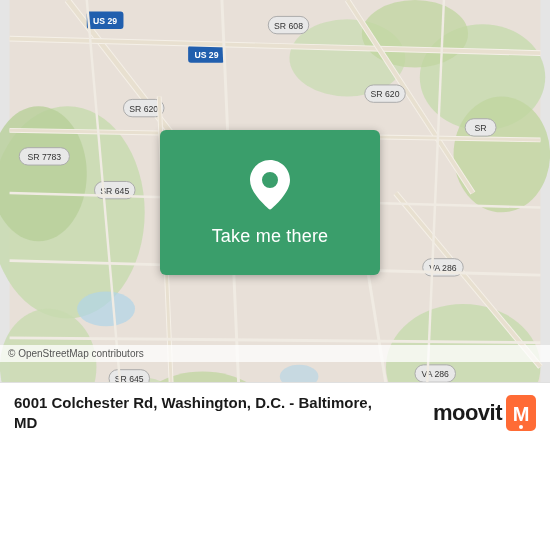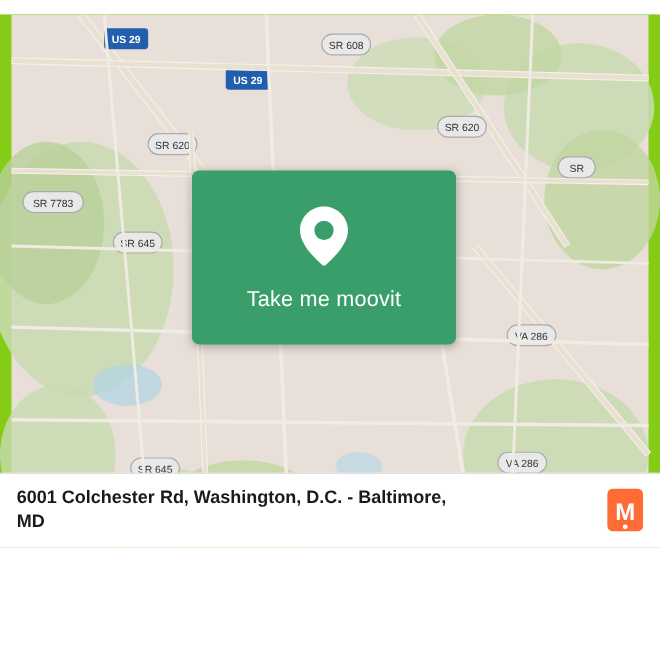--- a/index.html
+++ b/index.html
@@ -9,22 +9,21 @@
       overflow: hidden;
       font-family: Arial, sans-serif;
       position: relative;
     }
 
     #map-container {
       width: 550px;
       height: 444px;
       position: relative;
       overflow: hidden;
-      background-color: #84cc16;
-      margin-top: 12px;
+      background-color: #e5e5e5;
     }
 
     
     #map-svg {
       width: 100%;
       height: 100%;
       position: absolute;
       top: 0; left: 0;
     }
 
@@ -202,33 +201,37 @@
 
     <div id="map-pin-icon">
       <svg width="44" height="54" viewBox="0 0 44 54" xmlns="http://www.w3.org/2000/svg">
 
         <path d="M22 2 C10.95 2 2 10.95 2 22 C2 33.7 14.7 45.5 20.5 50.8 C21.35 51.6 22.65 51.6 23.5 50.8 C29.3 45.5 42 33.7 42 22 C42 10.95 33.05 2 22 2 Z" fill="white" stroke="none"></path>
 
         <circle cx="22" cy="22" r="9" fill="#3a9e6b" stroke="white" stroke-width="2"></circle>
       </svg>
     </div>
 
-    <span id="take-me-there-label">Take me moovit</span>
+    <span id="take-me-there-label">Take me there</span>
   </div>
 
+  <div id="copyright-bar">
+    <span>© OpenStreetMap contributors</span>
+  </div>
 
   <div id="bottom-bar">
     <div id="address-block">
       <span id="address-text">
         <span>6001 Colchester Rd, Washington, D.C. - Baltimore,</span><br>
         <span>MD</span>
       </span>
     </div>
 
     <div id="moovit-logo">
+      <span id="moovit-logo-text">moovit</span>
 
       <svg id="moovit-icon" viewBox="0 0 30 36" xmlns="http://www.w3.org/2000/svg">
 
         <rect x="0" y="0" width="30" height="36" rx="5" fill="#FF6B35"></rect>
 
         <text x="15" y="26" text-anchor="middle" fill="white" font-size="20" font-weight="bold" font-family="Arial">M</text>
 
         <circle cx="15" cy="32" r="2" fill="white"></circle>
       </svg>
     </div>

